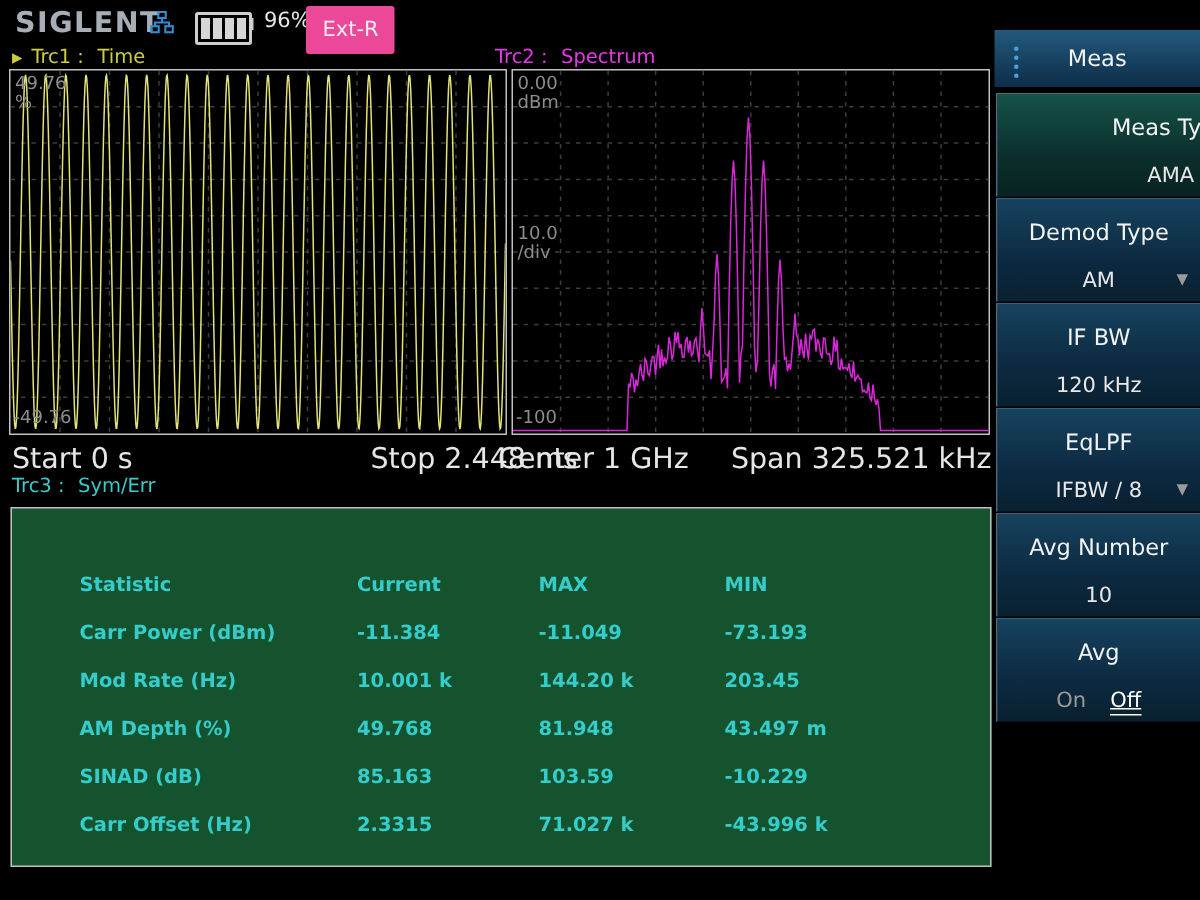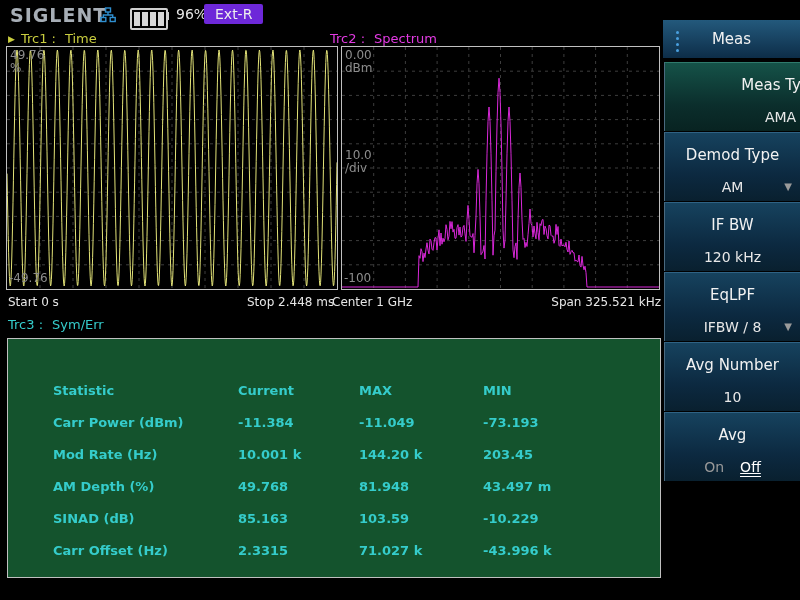--- a/index.html
+++ b/index.html
@@ -8,37 +8,37 @@
   
   .topbar{position:absolute;left:0;top:0;width:663px;height:30px;background:#000;}
   .logo{position:absolute;left:10px;top:4px;font-size:19px;font-weight:bold;
         letter-spacing:1px;color:#a7aeb6;}
   .lan-icon{position:absolute;left:100px;top:7px;width:16px;height:16px;}
   .batt{position:absolute;left:130px;top:8px;width:30px;height:14px;
         border:2px solid #cfcfcf;border-radius:2px;display:flex;gap:2px;padding:2px;}
   .batt i{flex:1;background:#d6d6d6;}
   .batt-nub{position:absolute;left:166px;top:12px;width:3px;height:8px;background:#cfcfcf;}
   .batt-pct{position:absolute;left:176px;top:6px;font-size:14px;color:#e6e6e6;}
-  .extr{position:absolute;left:204px;top:4px;padding:2px 11px;background:#6d28d9;
+  .extr{position:absolute;left:204px;top:4px;padding:8px 11px;background:#ec4899;
         border-radius:2px;font-size:14px;color:#eeeeee;}
   
   .trc-row{position:absolute;top:31px;height:15px;font-size:13px;}
   .trc1-row{left:8px;color:#c9cd3f;}
   .trc2-row{left:330px;color:#e23ae2;}
   .trc3-row{position:absolute;left:8px;top:317px;font-size:13px;color:#35cccb;}
   .trc-arrow{font-size:9px;margin-right:6px;vertical-align:1px;}
   .trc-name{margin-left:9px;}
   
   .plot{position:absolute;border:1px solid #c0c0c0;background:#000;}
   .plot1{left:6px;top:46px;width:330px;height:242px;}
   .plot2{left:341px;top:46px;width:317px;height:242px;}
   .plot svg{position:absolute;left:0;top:0;}
   .axlbl{position:absolute;font-size:12px;color:#8d8d8d;line-height:13px;z-index:2;}
   
-  .axis-row{position:absolute;top:295px;height:18px;font-size:12px;color:#e6e6e6;}
+  .axis-row{position:absolute;top:295px;height:18px;font-size:19px;color:#e6e6e6;}
   .ax-start{left:8px;}
   .ax-stop{left:247px;}
   .ax-center{left:332px;}
   .ax-span{right:139px;}
   
   .stat-box{position:absolute;left:7px;top:338px;width:652px;height:238px;
             border:1px solid #c0c0c0;background:#14532d;font-weight:bold;}
   .t-body{position:absolute;left:0;top:36px;width:100%;}
   .t-row{display:grid;grid-template-columns:185px 121px 124px auto;height:32px;
          line-height:32px;padding-left:45px;font-size:13px;color:#35cccb;}

